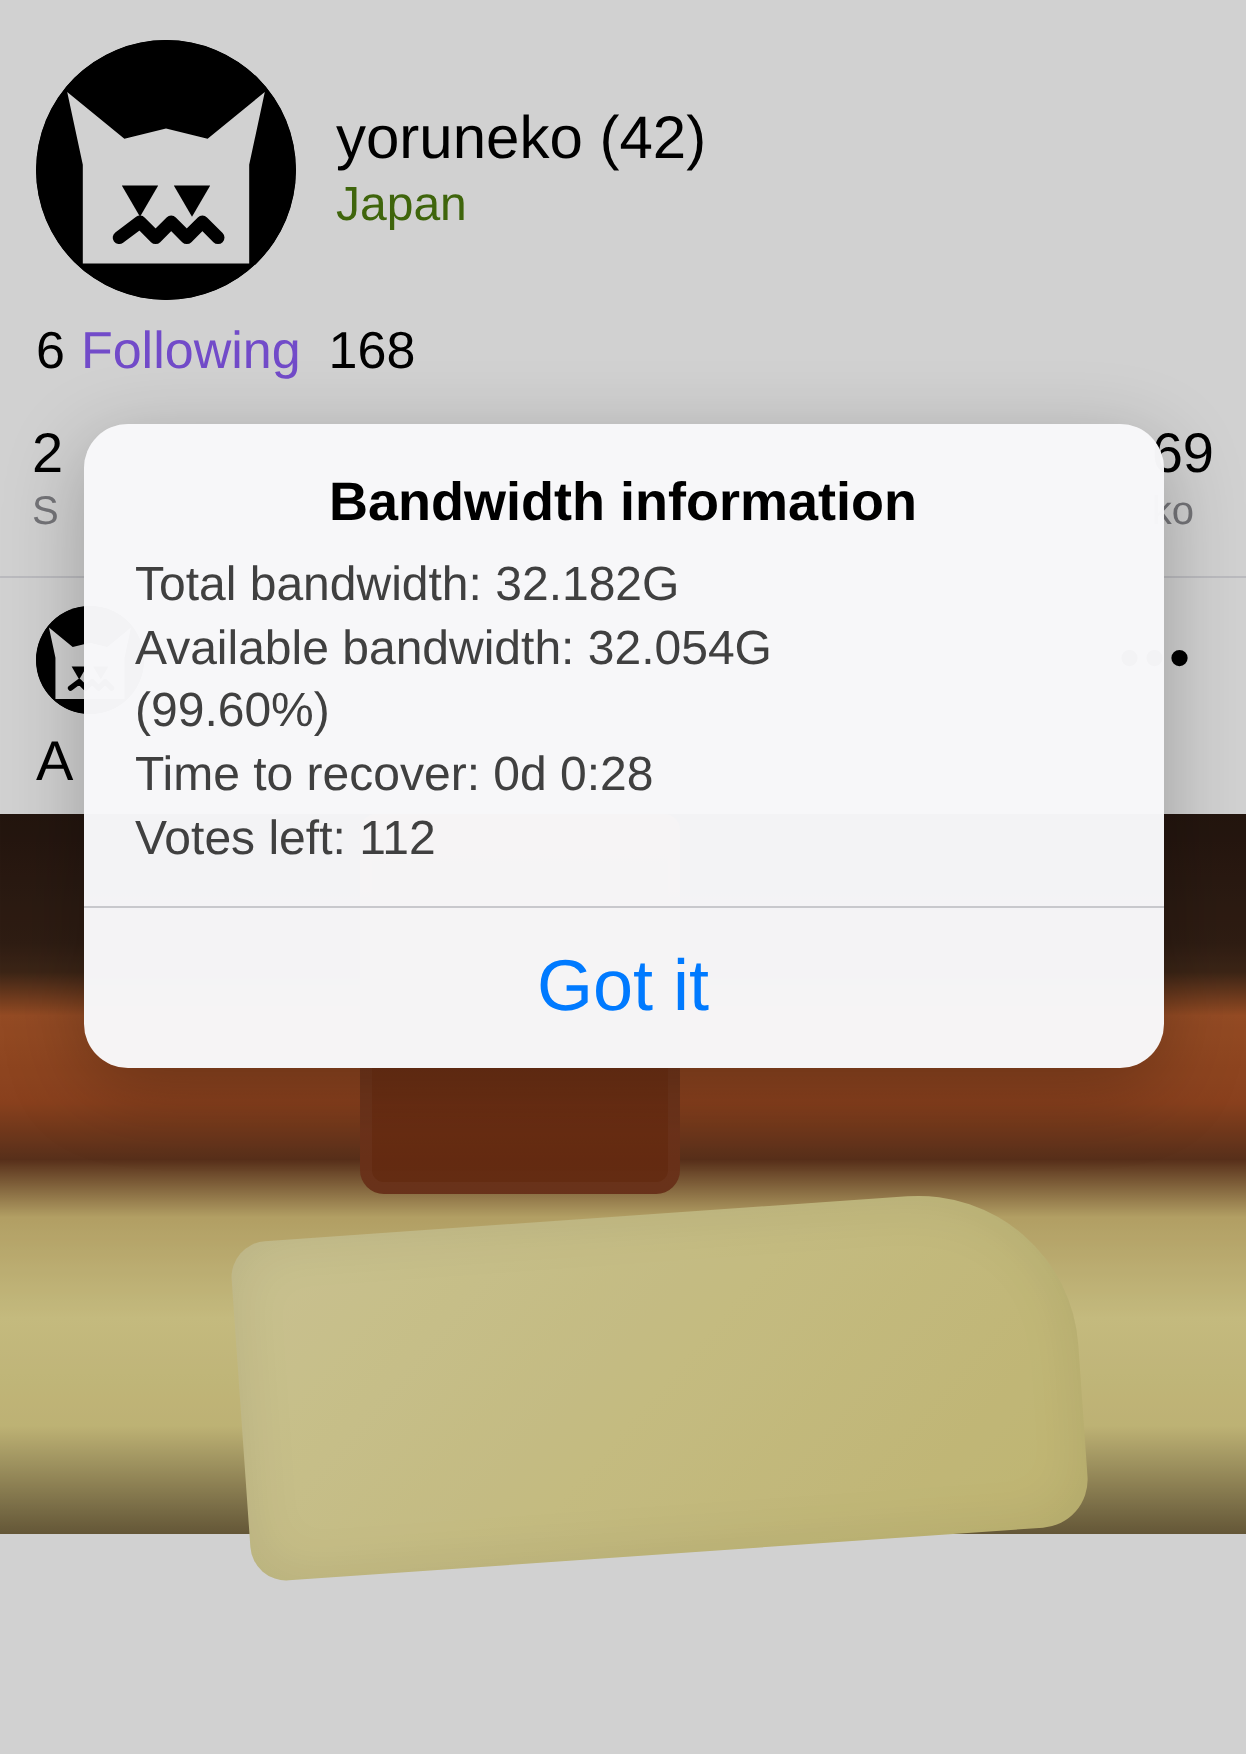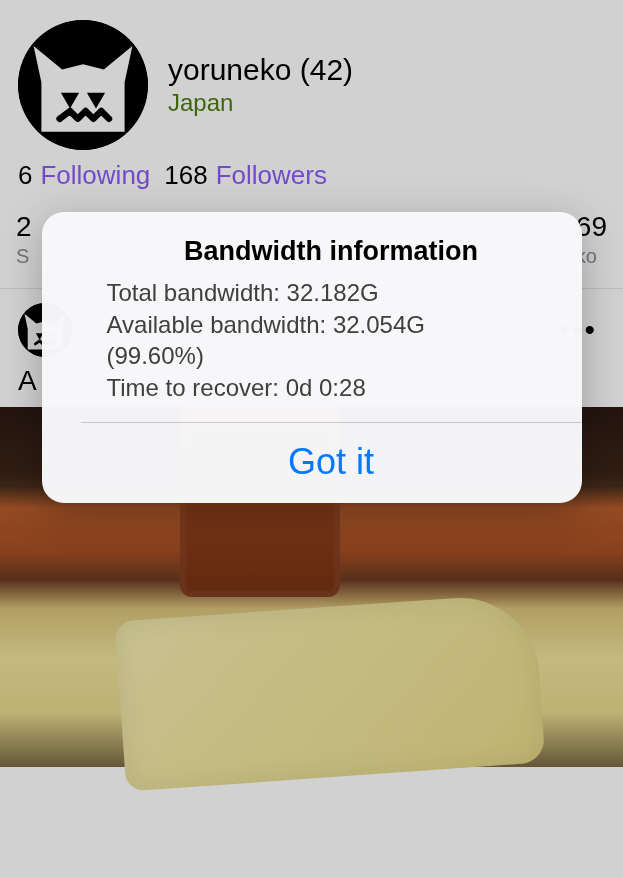--- a/index.html
+++ b/index.html
@@ -37,21 +37,21 @@
   .post-image { width:100%; height:360px; background:linear-gradient(180deg,#2b1a12 0%, #3a2418 18%, #4a2e1c 22%, #b55c2c 28%, #a84f24 40%, #6b3a20 48%, #d9c27a 56%, #efe39a 70%, #e7d98e 85%, #7a6a44 100%); position:relative;}
   
   .glass { position:absolute; left:180px; top:0; width:160px; height:190px; background:linear-gradient(180deg, rgba(168,79,36,0.95), rgba(120,50,20,0.95)); border-radius:8px 8px 12px 12px; box-shadow: inset 0 0 0 6px rgba(255,255,255,0.04);}
   .cake { position:absolute; left:120px; top:200px; width:420px; height:170px; background:linear-gradient(135deg,#f5ecb0,#e9dc8a); border-radius:18px 80px 24px 18px; transform:rotate(-4deg); box-shadow: inset 0 0 30px rgba(0,0,0,0.08);}
   .plate { position:absolute; left:40px; top:250px; width:580px; height:160px; background:radial-gradient(ellipse at 50% 40%, #fffef4 0%, #f2ecc8 55%, #cfc792 80%); border-radius:50%; z-index:-1; opacity:0.0;}
 
   
   .scrim { position:absolute; inset:0; background:rgba(0,0,0,0.18); }
 
   
-  .alert { position:absolute; left:50%; top:212px; transform:translateX(-50%); width:540px; background:rgba(248,248,250,0.98); border-radius:22px; box-shadow:0 10px 40px rgba(0,0,0,0.25); overflow:hidden;padding-left:39px; }
+  .alert { position:absolute; left:50%; top:212px; transform:translateX(-50%); width:540px; background:rgba(248,248,250,0.98); border-radius:22px; box-shadow:0 10px 40px rgba(0,0,0,0.25); overflow:hidden; }
   .alert-body { padding:24px 26px 18px 26px; }
   .alert-title { font-size:27px; font-weight:600; text-align:center; margin-bottom:10px; color:#000;}
   .alert-text { font-size:24px; line-height:1.32; color:#404040; text-align:left;}
   .alert-divider { height:1px; background:#c8c8cc; }
   .alert-button { text-align:center; padding:18px 0 20px 0; font-size:36px; color:#007aff; cursor:pointer; font-weight:400;}
 </style>
 </head>
 <body>
 
 <div class="page">
@@ -69,21 +69,20 @@
     <div class="profile-info">
       <div class="username">yoruneko (42)</div>
       <div class="location">Japan</div>
     </div>
   </div>
 
   <div class="follow-row">
     <span class="num">6</span>
     <span class="lbl">Following</span>
     <span class="num" style="margin-left:6px;">168</span>
-    <span class="lbl">Followers</span>
   </div>
 
   <div class="stats-row">
     <div class="stat">
       <div class="n">2</div>
       <div class="l">S</div>
     </div>
     <div class="stat right">
       <div class="n">69</div>
       <div class="l">ko</div>
@@ -117,19 +116,20 @@
   <div class="scrim"></div>
 
   <div class="alert">
     <div class="alert-body">
       <div class="alert-title">Bandwidth information</div>
       <div class="alert-text">
         <div>Total bandwidth: 32.182G</div>
         <div>Available bandwidth: 32.054G</div>
         <div>(99.60%)</div>
         <div>Time to recover: 0d 0:28</div>
+        <div>Votes left: 112</div>
       </div>
     </div>
     <div class="alert-divider"></div>
     <div class="alert-button">Got it</div>
   </div>
 
 </div>
 
 </body></html>

